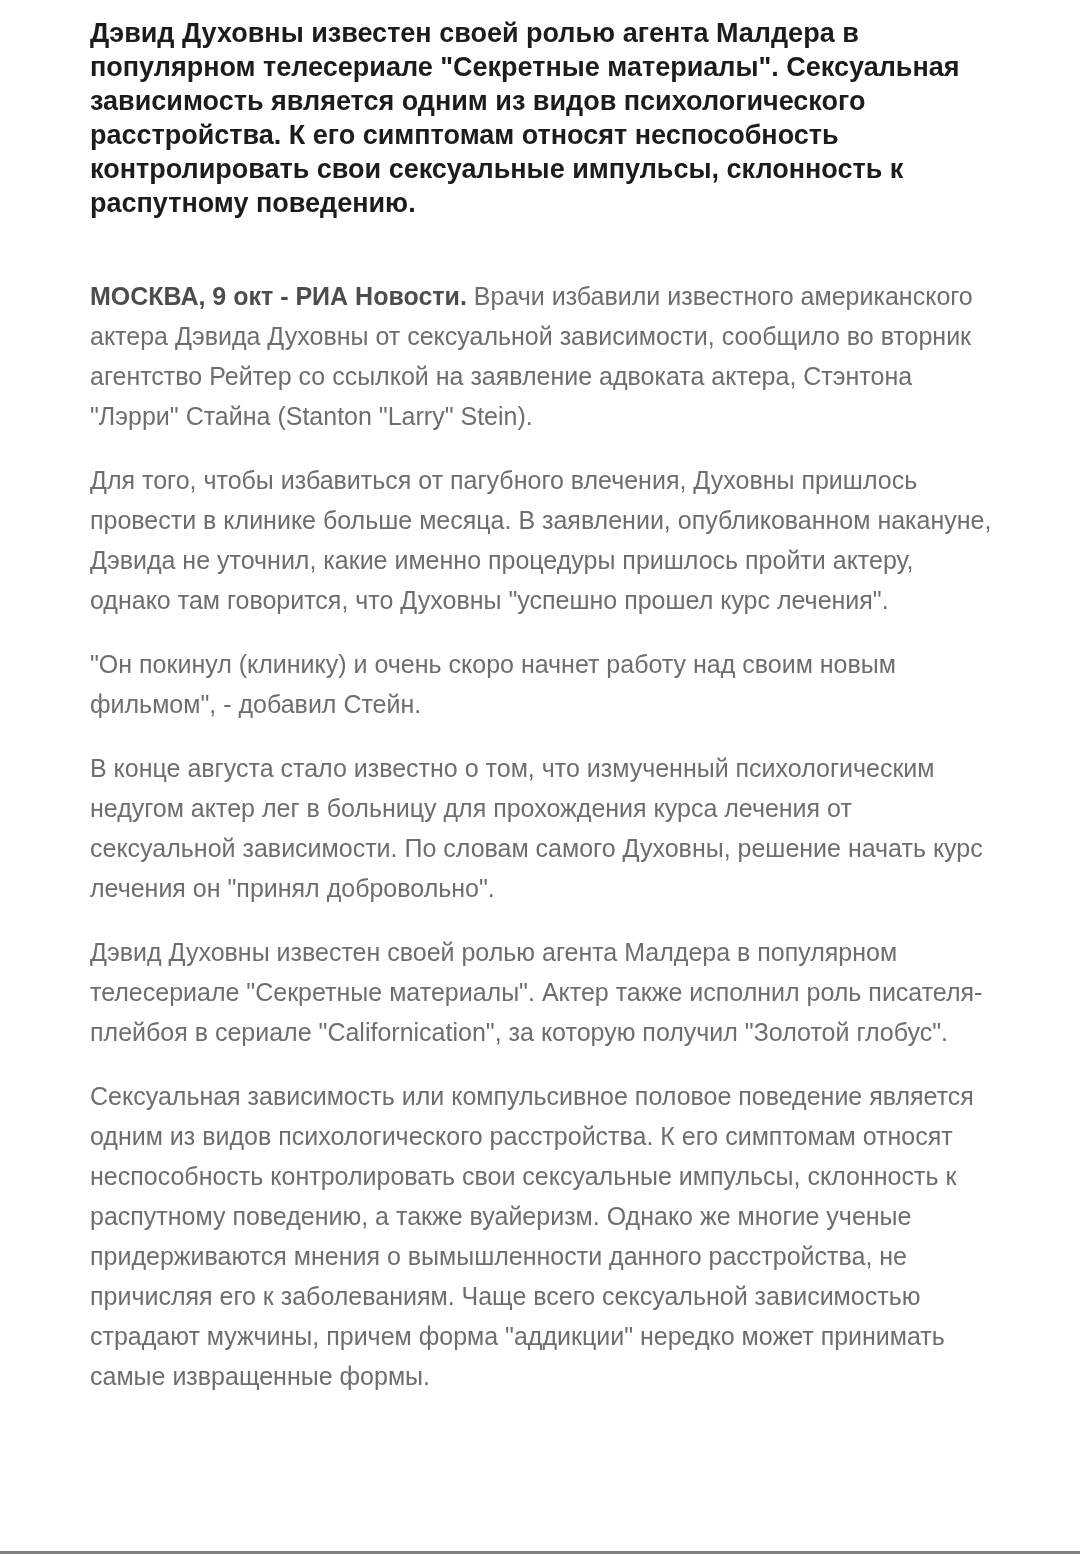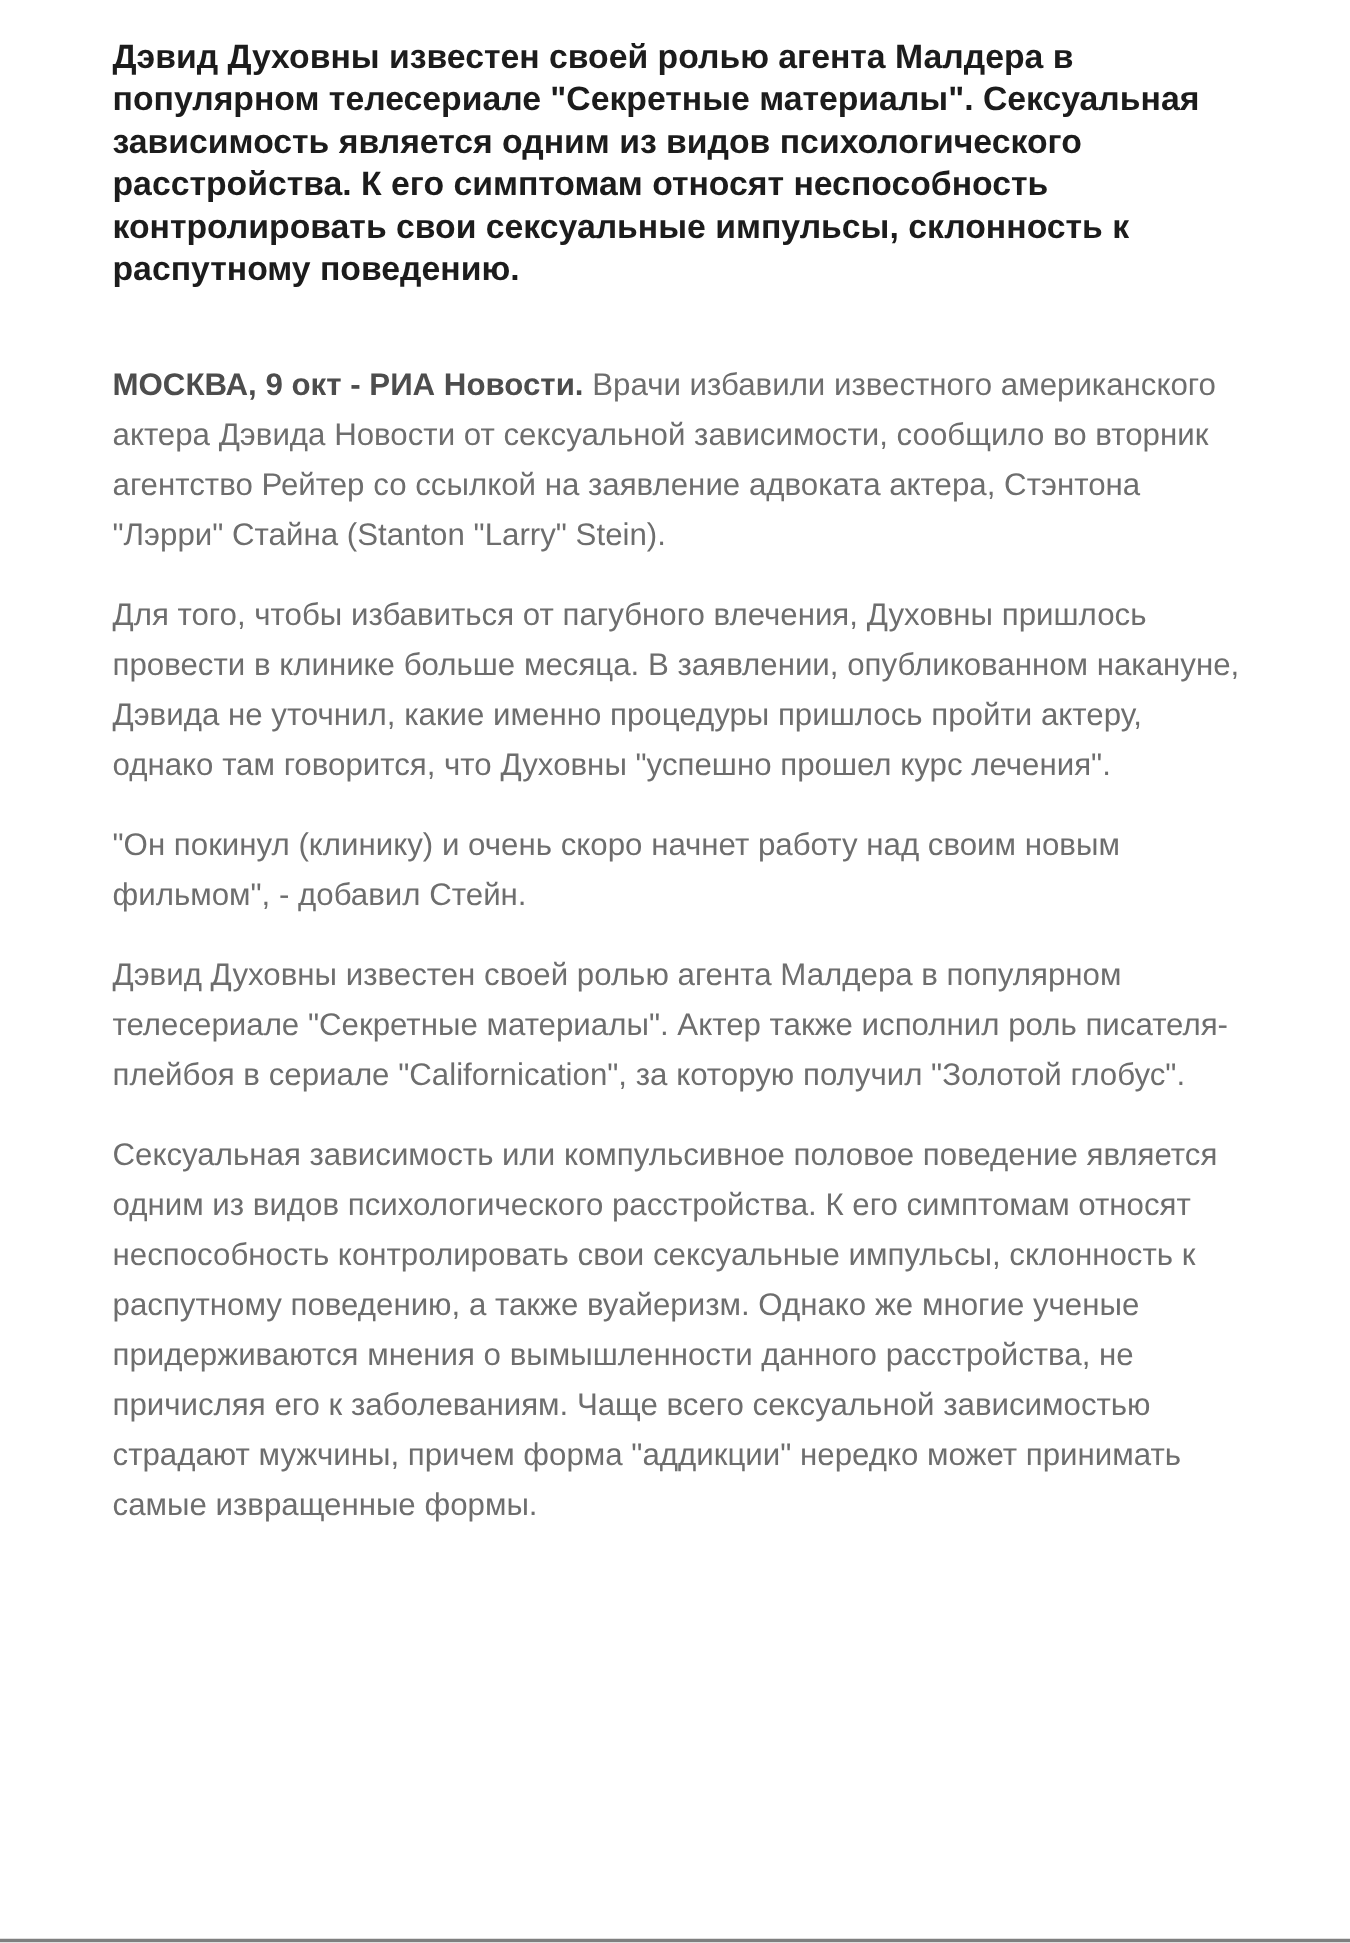--- a/index.html
+++ b/index.html
@@ -10,21 +10,21 @@
     --divider:#7f7f7f;
   }
   *{margin:0;padding:0;box-sizing:border-box;}
   html,body{width:1080px;height:1554px;overflow:hidden;}
   body{
     background:var(--page-bg);
     font-family:"Liberation Sans", sans-serif;
     position:relative;
   }
   .article{
-    padding:28px 86px 0 90px;
+    padding:16px 86px 0 90px;
   }
   .lead{
     font-size:27px;
     line-height:34px;
     font-weight:700;
     color:var(--lead-text);
     max-width:880px;
     margin-bottom:56px;
   }
   .para{
@@ -48,26 +48,27 @@
     background:var(--divider);
   }
 </style>
 </head>
 <body>
 
 <div class="article">
 
   <div class="lead">Дэвид Духовны известен своей ролью агента Малдера в популярном телесериале "Секретные материалы". Сексуальная зависимость является одним из видов психологического расстройства. К его симптомам относят неспособность контролировать свои сексуальные импульсы, склонность к распутному поведению.</div>
 
-  <p class="para"><span class="dateline">МОСКВА, 9 окт - РИА Новости.</span> <span>Врачи избавили известного американского актера Дэвида Новости от сексуальной зависимости, сообщило во вторник агентство Рейтер со ссылкой на заявление адвоката актера, Стэнтона "Лэрри" Стайна (Stanton "Larry" Stein).</span></p>
+  <p class="para"><span class="dateline">МОСКВА, 9 окт - РИА Новости.</span> <span>Врачи избавили известного американского актера Дэвида Духовны от сексуальной зависимости, сообщило во вторник агентство Рейтер со ссылкой на заявление адвоката актера, Стэнтона "Лэрри" Стайна (Stanton "Larry" Stein).</span></p>
 
   <p class="para">Для того, чтобы избавиться от пагубного влечения, Духовны пришлось провести в клинике больше месяца. В заявлении, опубликованном накануне, Дэвида не уточнил, какие именно процедуры пришлось пройти актеру, однако там говорится, что Духовны "успешно прошел курс лечения".</p>
 
   <p class="para">"Он покинул (клинику) и очень скоро начнет работу над своим новым фильмом", - добавил Стейн.</p>
 
+  <p class="para">В конце августа стало известно о том, что измученный психологическим недугом актер лег в больницу для прохождения курса лечения от сексуальной зависимости. По словам самого Духовны, решение начать курс лечения он "принял добровольно".</p>
 
 
   <p class="para">Дэвид Духовны известен своей ролью агента Малдера в популярном телесериале "Секретные материалы". Актер также исполнил роль писателя-плейбоя в сериале "Californication", за которую получил "Золотой глобус".</p>
 
   <p class="para">Сексуальная зависимость или компульсивное половое поведение является одним из видов психологического расстройства. К его симптомам относят неспособность контролировать свои сексуальные импульсы, склонность к распутному поведению, а также вуайеризм. Однако же многие ученые придерживаются мнения о вымышленности данного расстройства, не причисляя его к заболеваниям. Чаще всего сексуальной зависимостью страдают мужчины, причем форма "аддикции" нередко может принимать самые извращенные формы.</p>
 
 </div>
 
 <div class="bottom-divider"></div>
 

